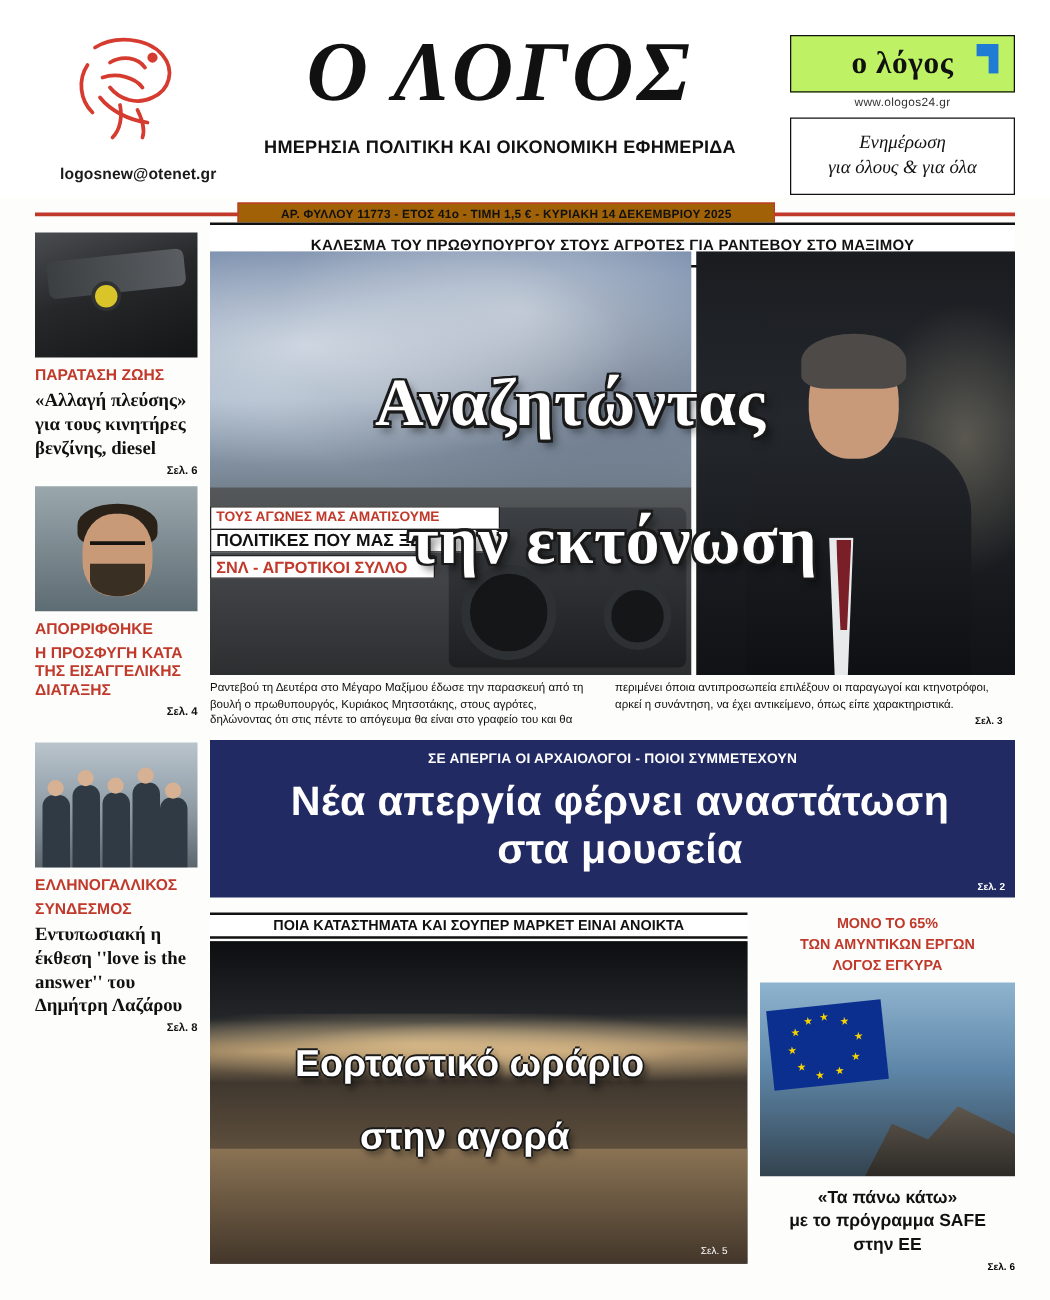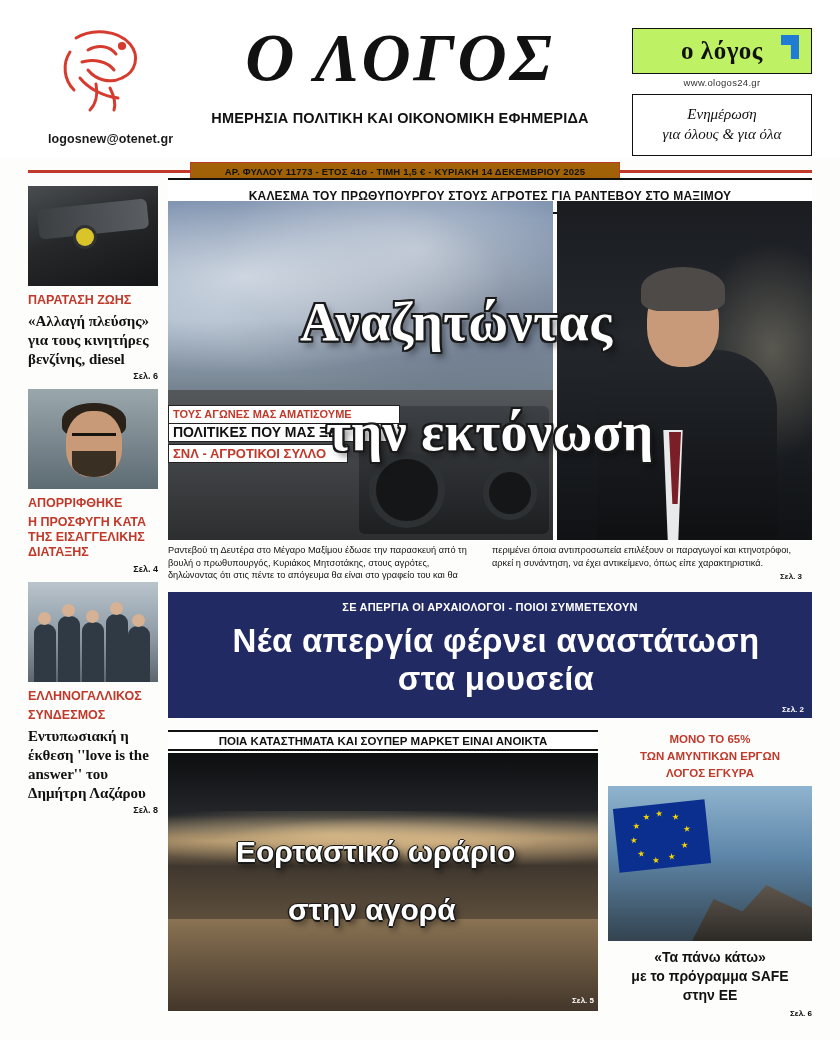--- a/index.html
+++ b/index.html
@@ -355,22 +355,22 @@
     position:absolute;
     font-family: "Liberation Sans", sans-serif;
     font-weight: bold; color: #ffffff;
     text-shadow: 1.5px 0 0 #1a1a1a,-1.5px 0 0 #1a1a1a,0 1.5px 0 #1a1a1a,0 -1.5px 0 #1a1a1a,
                  3px 4px 6px rgba(0,0,0,.6);
     white-space: nowrap;
   }
   .blt1 { left: 68px; top: 82px; font-size: 30px; }
   .blt2 { left: 120px; top: 140px; font-size: 30px; }
   .bl-page {
-    position:absolute; right: 4px; bottom: 6px;
-    font-size: 8px; font-weight: bold; color:#fff;padding-left:36px;
+    position:absolute; right: 16px; bottom: 6px;
+    font-size: 8px; font-weight: normal; color:#fff;padding-left:36px;
   }
 
   
   .br-box {
     position: absolute; left: 608px; top: 730px;
     width: 204px; height: 281px;
   }
   .br-kicker {
     text-align: center;
     font-size: 11.5px; font-weight: bold; color: #c0392b;
@@ -466,21 +466,21 @@
         <span class="glasses"></span>
         <span class="beard"></span>
       </div>
       <div class="lc-head" style="margin-top:7px">ΑΠΟΡΡΙΦΘΗΚΕ</div>
       <div class="lc-head" style="margin:0">Η ΠΡΟΣΦΥΓΗ ΚΑΤΑ</div>
       <div class="lc-head" style="margin:0">ΤΗΣ ΕΙΣΑΓΓΕΛΙΚΗΣ</div>
       <div class="lc-head" style="margin:0 0 4px">ΔΙΑΤΑΞΗΣ</div>
       <div class="lc-page">Σελ. 4</div>
     </div>
 
-    <div style="margin-top:8px">
+    <div style="margin-top:20px">
       <div class="lc-photo group">
         <span class="g" style="left:6px;height:58px"></span>
         <span class="h" style="left:10px;top:30px"></span>
         <span class="g" style="left:30px;height:66px"></span>
         <span class="h" style="left:34px;top:22px"></span>
         <span class="g" style="left:54px;height:60px"></span>
         <span class="h" style="left:58px;top:28px"></span>
         <span class="g" style="left:78px;height:68px"></span>
         <span class="h" style="left:82px;top:20px"></span>
         <span class="g" style="left:100px;height:56px"></span>

